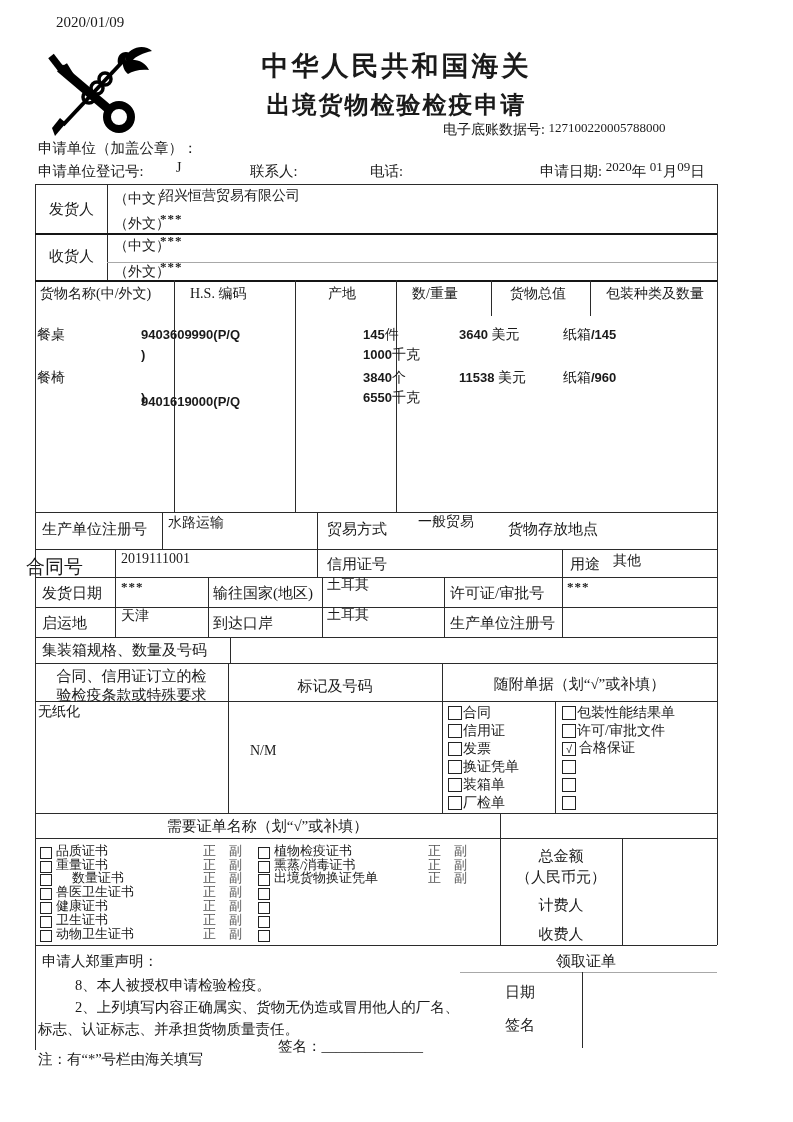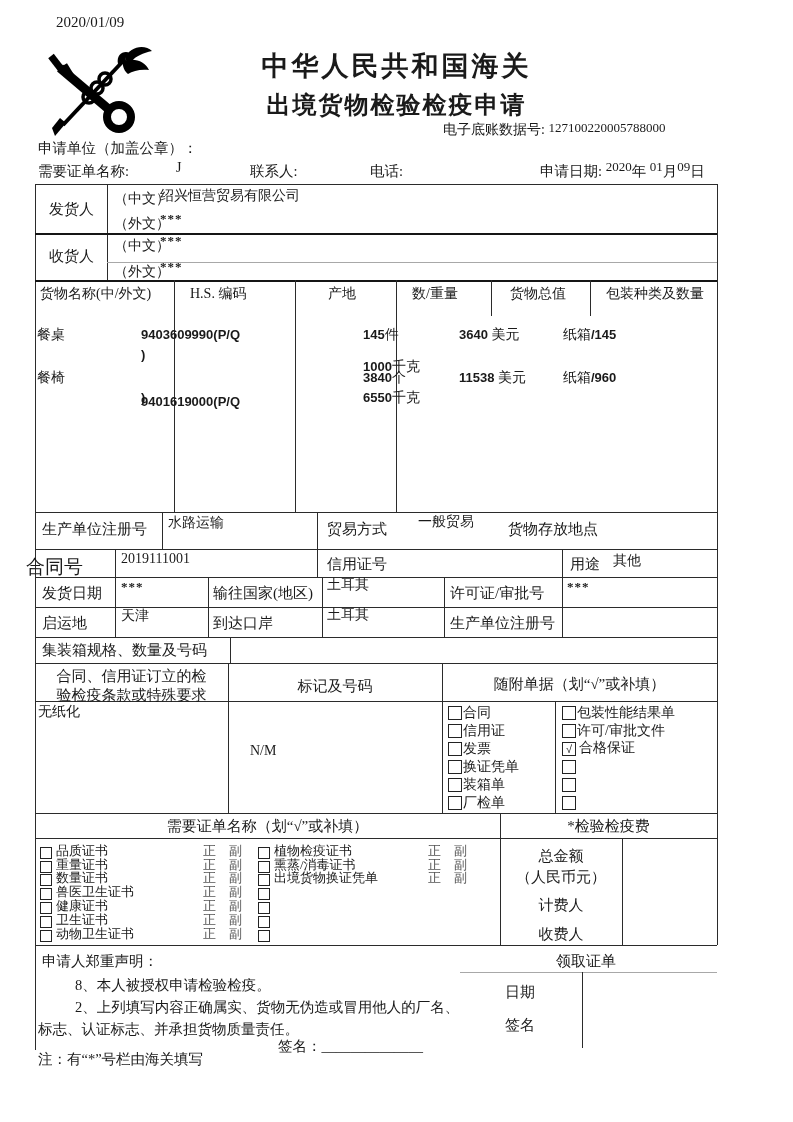--- a/index.html
+++ b/index.html
@@ -55,21 +55,21 @@
   <div class="title1" style="top:48px;">中华人民共和国海关</div>
   <div class="title2" style="top:89px;">出境货物检验检疫申请</div>
 
   <div class="t" style="left:443px;top:122px;">
     <span>电子底账数据号:</span>
     <span class="sm" style="position:relative;top:-2px;">127100220005788000</span>
   </div>
 
   <div class="t" style="left:38px;top:140px;font-size:14.5px;font-family:Liberation Serif, serif;">申请单位（加盖公章）：</div>
 
-  <div class="t" style="left:38px;top:163px;font-size:14.5px;">需要证单名称:</div>
+  <div class="t" style="left:38px;top:163px;font-size:14.5px;">申请单位登记号:</div>
   <div class="t" style="left:176px;top:160px;">J</div>
   <div class="t" style="left:250px;top:163px;font-size:14.5px;">联系人:</div>
   <div class="t" style="left:370px;top:163px;font-size:14.5px;">电话:</div>
   <div class="t" style="left:540px;top:163px;font-size:14.5px;">
     <span>申请日期:</span>
     <span class="raise">2020</span><span>年</span>
     <span class="raise">01</span><span>月</span><span class="raise">09</span><span>日</span>
   </div>
 
   <div class="hline" style="left:35px;top:184px;width:682px;"></div>
@@ -132,21 +132,21 @@
   <div class="t" style="left:328px;top:286px;">产地</div>
   <div class="t" style="left:412px;top:286px;">数/重量</div>
   <div class="t" style="left:510px;top:286px;">货物总值</div>
   <div class="t" style="left:606px;top:286px;">包装种类及数量</div>
 
   <div>
     <div class="t" style="left:37px;top:327px;">餐桌</div>
     <div class="t num" style="left:141px;top:328px;">9403609990(P/Q</div>
     <div class="t num" style="left:141px;top:348px;">)</div>
     <div class="t" style="left:363px;top:327px;"><span class="num">145</span><span>件</span></div>
-    <div class="t" style="left:363px;top:347px;margin-top:12px;"><span class="num">1000</span><span>千克</span></div>
+    <div class="t" style="left:363px;top:347px;"><span class="num">1000</span><span>千克</span></div>
     <div class="t" style="left:459px;top:327px;"><span class="num">3640</span> <span>美元</span></div>
     <div class="t" style="left:563px;top:327px;"><span>纸箱</span><span class="num">/145</span></div>
   </div>
 
   <div>
     <div class="t" style="left:37px;top:370px;">餐椅</div>
     <div class="t num" style="left:141px;top:371px;margin-top:24px;">9401619000(P/Q</div>
     <div class="t num" style="left:141px;top:391px;">)</div>
     <div class="t" style="left:363px;top:370px;"><span class="num">3840</span><span>个</span></div>
     <div class="t" style="left:363px;top:390px;"><span class="num">6550</span><span>千克</span></div>
@@ -206,32 +206,31 @@
   <div class="t" style="left:577px;top:705px;">包装性能结果单</div>
   <span class="cb" style="left:562px;top:724px;"></span>
   <div class="t" style="left:577px;top:723px;">许可/审批文件</div>
   <span class="cb" style="left:562px;top:742px;">√</span>
   <div class="t" style="left:579px;top:740px;">合格保证</div>
   <span class="cb" style="left:562px;top:760px;"></span>
   <span class="cb" style="left:562px;top:778px;"></span>
   <span class="cb" style="left:562px;top:796px;"></span>
 
   <div class="t c" style="left:35px;top:818px;width:465px;font-size:15px;">需要证单名称（划“√”或补填）</div>
-  <div class="t c" style="left:500px;top:818px;width:217px;font-size:15px;">*检验检疫费</div>
 
   <span class="cb s" style="left:40px;top:847px;"></span>
   <div class="t sm" style="left:56px;top:844px;">品质证书</div>
   <div class="t sm gray" style="left:203px;top:844px;">正</div>
   <div class="t sm gray" style="left:229px;top:844px;">副</div>
   <span class="cb s" style="left:40px;top:861px;"></span>
   <div class="t sm" style="left:56px;top:858px;">重量证书</div>
   <div class="t sm gray" style="left:203px;top:858px;">正</div>
   <div class="t sm gray" style="left:229px;top:858px;">副</div>
   <span class="cb s" style="left:40px;top:874px;"></span>
-  <div class="t sm" style="left:56px;top:871px;">数量证书</div>
+  <div class="t sm" style="left:72px;top:871px;">数量证书</div>
   <div class="t sm gray" style="left:203px;top:871px;">正</div>
   <div class="t sm gray" style="left:229px;top:871px;">副</div>
   <span class="cb s" style="left:40px;top:888px;"></span>
   <div class="t sm" style="left:56px;top:885px;">兽医卫生证书</div>
   <div class="t sm gray" style="left:203px;top:885px;">正</div>
   <div class="t sm gray" style="left:229px;top:885px;">副</div>
   <span class="cb s" style="left:40px;top:902px;"></span>
   <div class="t sm" style="left:56px;top:899px;">健康证书</div>
   <div class="t sm gray" style="left:203px;top:899px;">正</div>
   <div class="t sm gray" style="left:229px;top:899px;">副</div>

